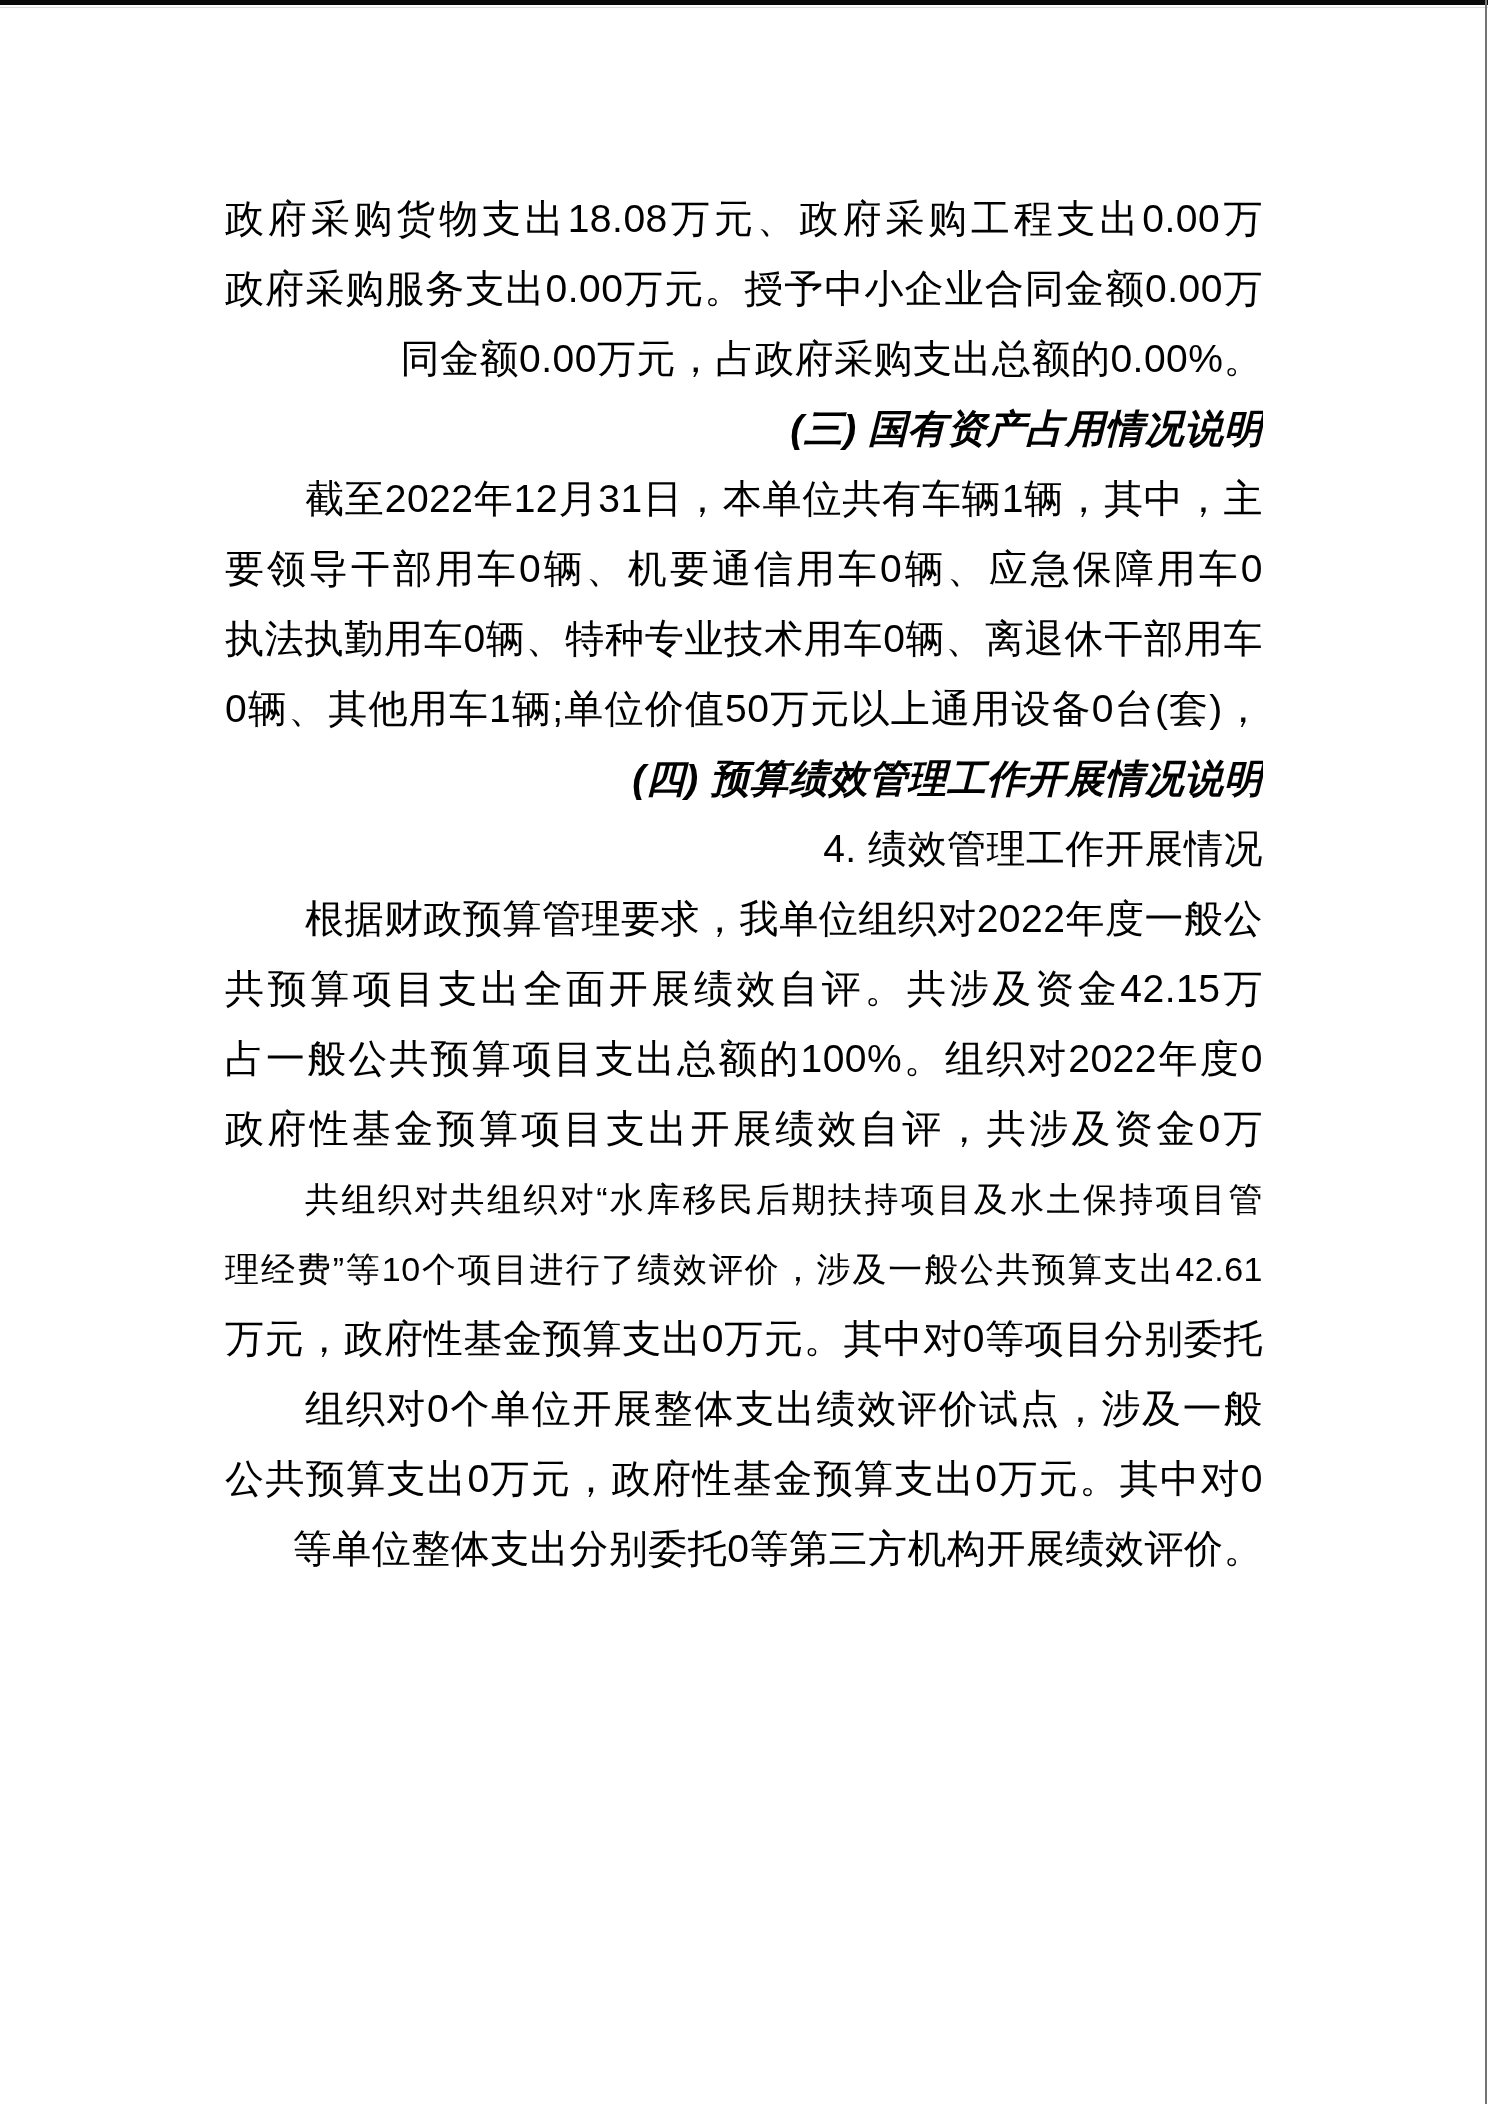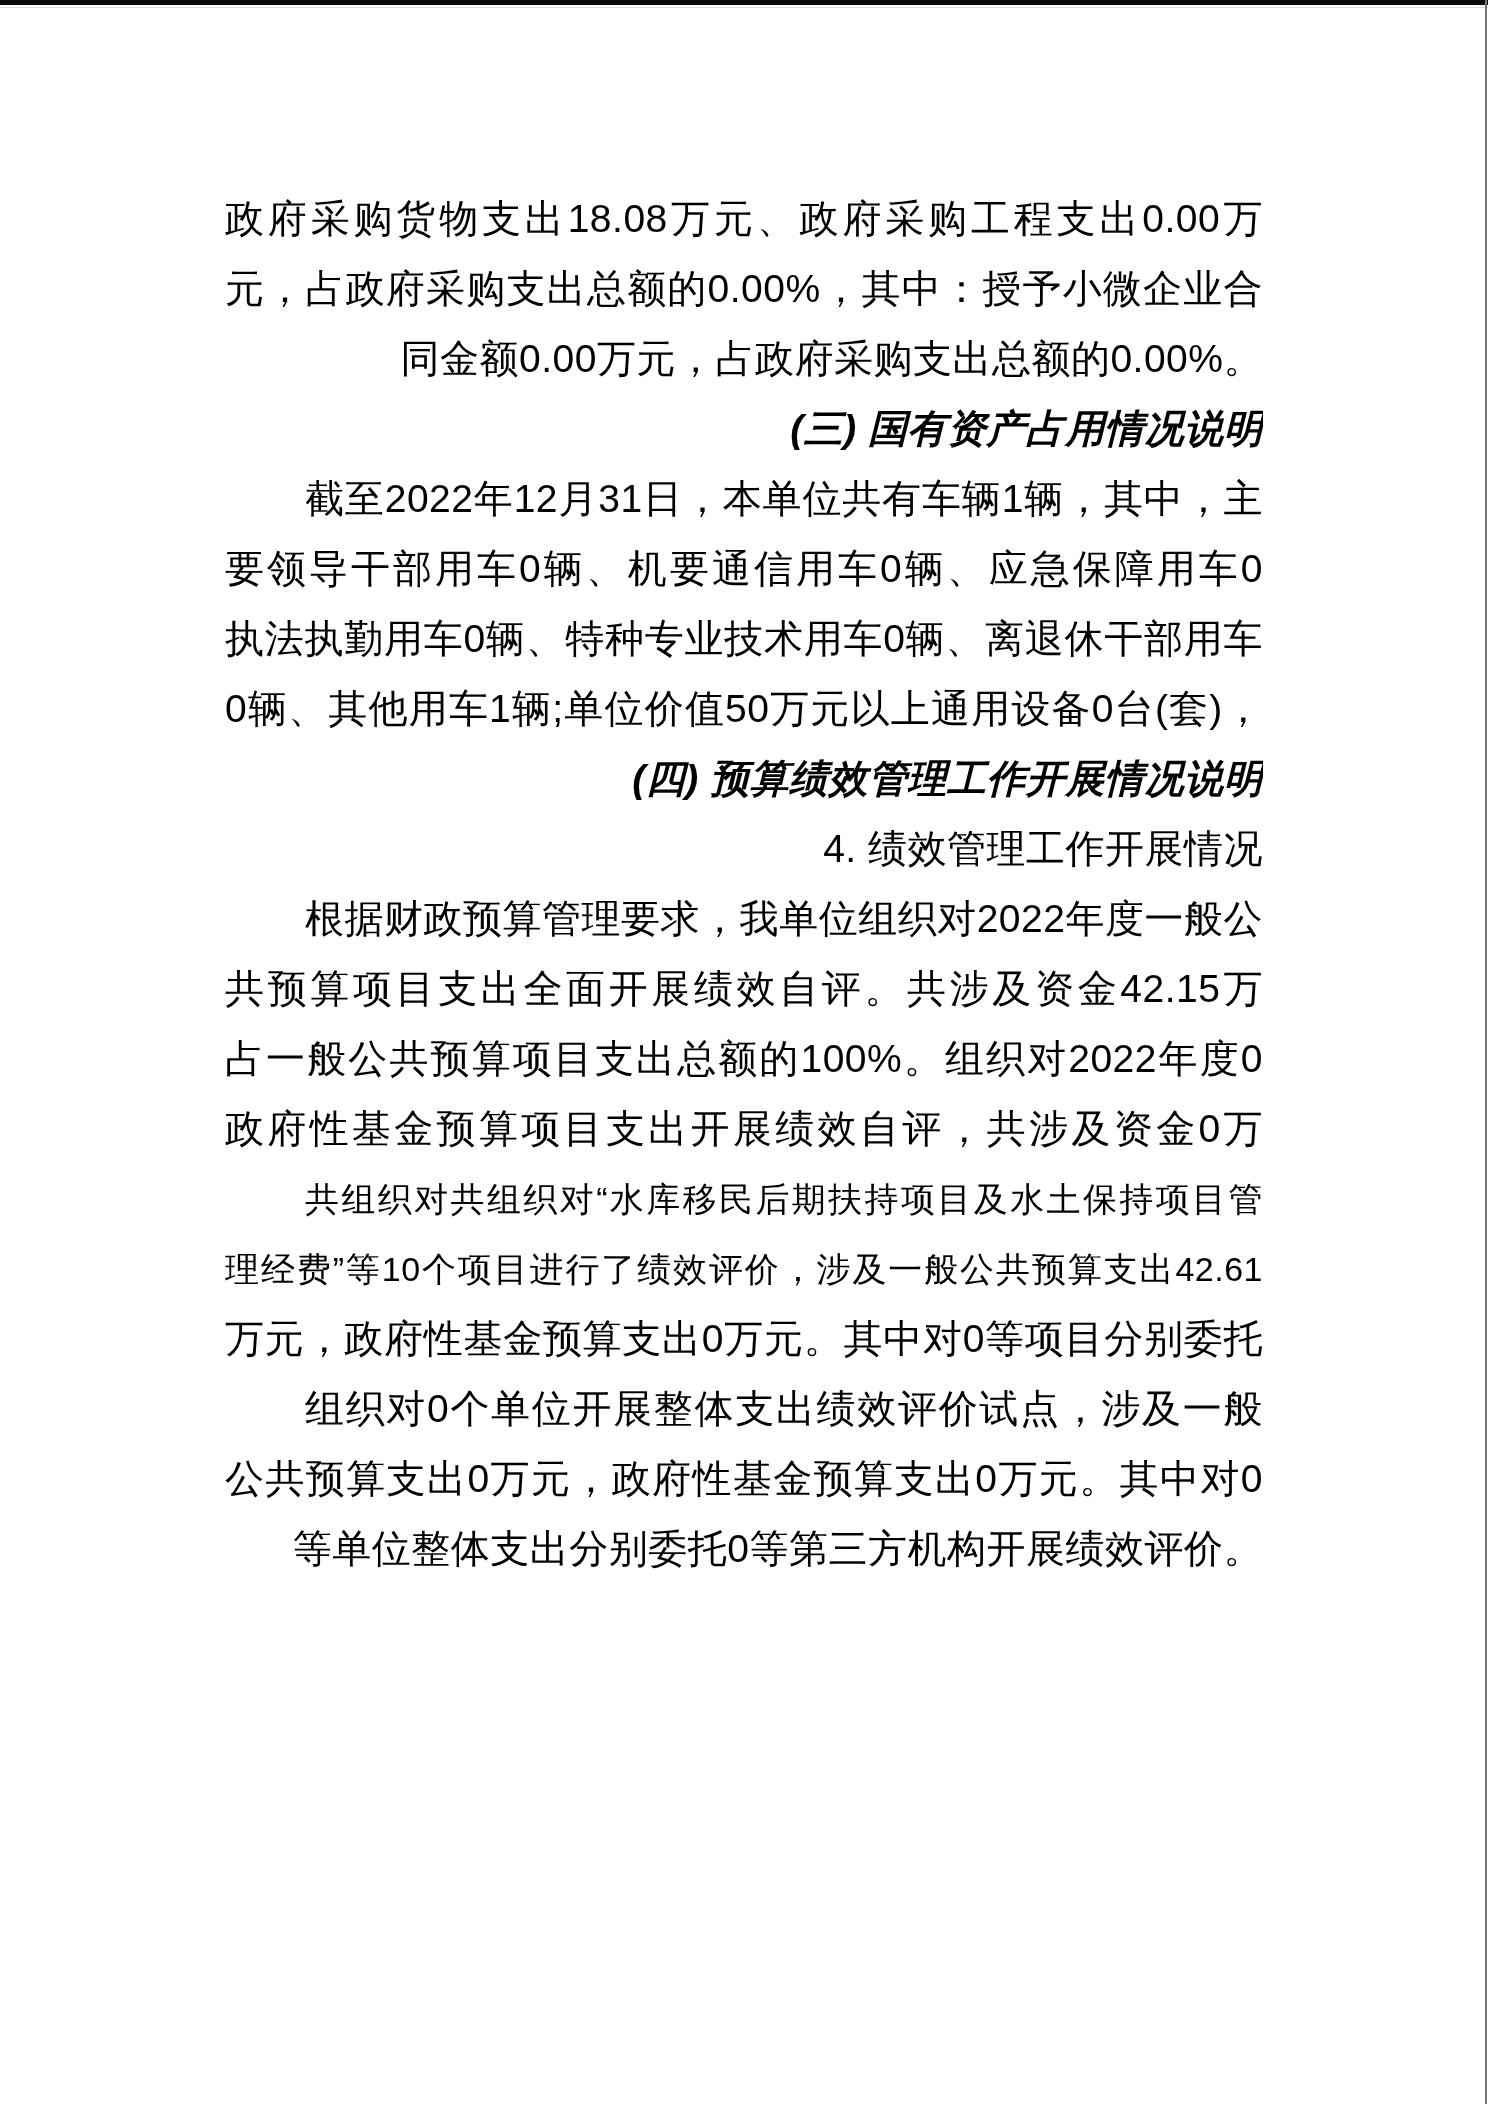--- a/index.html
+++ b/index.html
@@ -54,21 +54,21 @@
 </head>
 <body>
 
 <div class="page">
   <div class="top-bar"></div>
   <div class="top-hairline"></div>
   <div class="right-line"></div>
 
   <div class="content">
     <div class="line fill">政府采购货物支出18.08万元、政府采购工程支出0.00万元、</div>
-    <div class="line fill">元，占政府采购支出总额的0.00%，其中：授予小微企业合</div>
+    <div class="line fill">政府采购服务支出0.00万元。授予中小企业合同金额0.00万</div>
     <div class="line">同金额0.00万元，占政府采购支出总额的0.00%。</div>
     <div class="line h indh">(三) 国有资产占用情况说明</div>
     <div class="line fill ind">截至2022年12月31日，本单位共有车辆1辆，其中，主</div>
     <div class="line fill">要领导干部用车0辆、机要通信用车0辆、应急保障用车0辆、</div>
     <div class="line fill">执法执勤用车0辆、特种专业技术用车0辆、离退休干部用车</div>
     <div class="line fill">0辆、其他用车1辆;单位价值50万元以上通用设备0台(套)，</div>
     <div class="line h indh">(四) 预算绩效管理工作开展情况说明</div>
     <div class="line ind">4. 绩效管理工作开展情况</div>
     <div class="line fill ind">根据财政预算管理要求，我单位组织对2022年度一般公</div>
     <div class="line fill">共预算项目支出全面开展绩效自评。共涉及资金42.15万元，</div>

